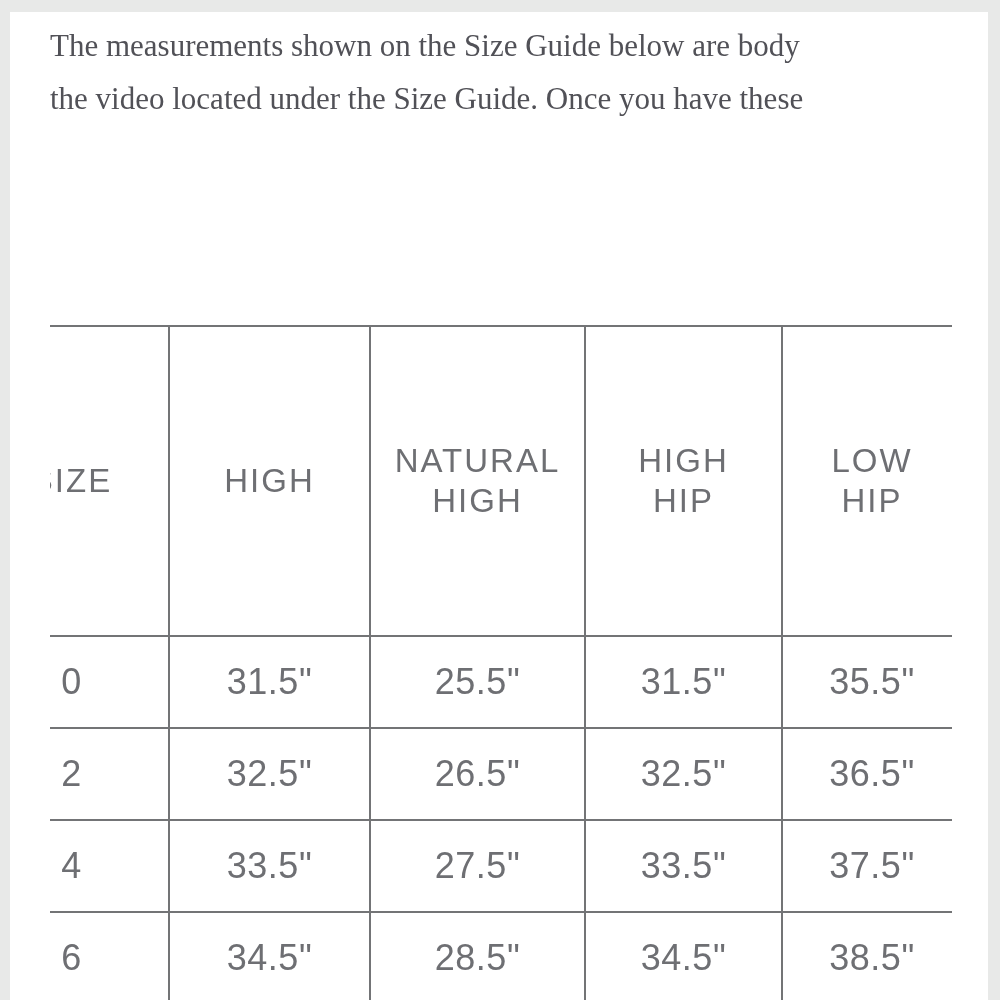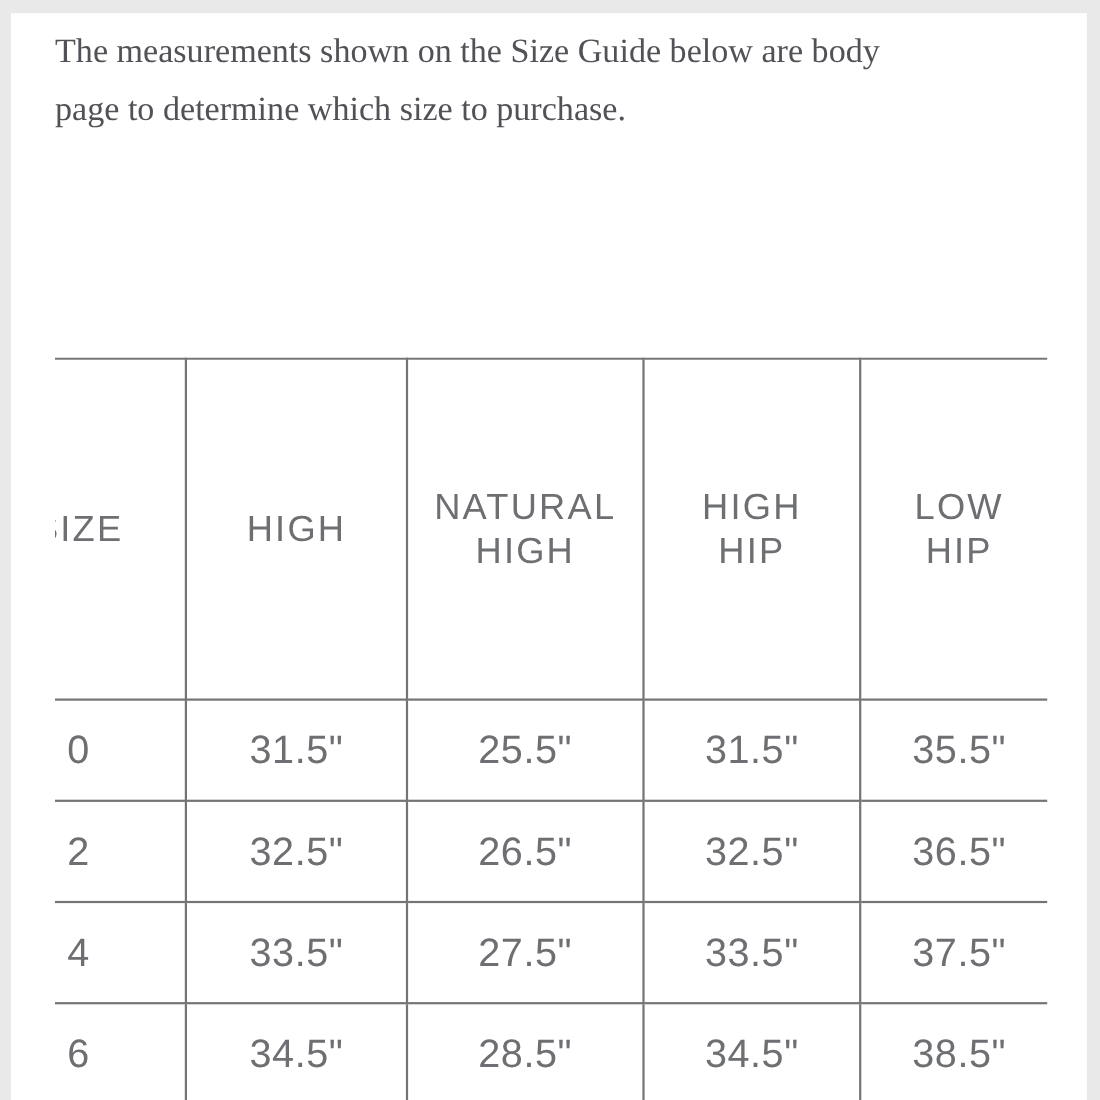--- a/index.html
+++ b/index.html
@@ -73,21 +73,21 @@
     letter-spacing: 0.5px;
   }
 </style>
 </head>
 <body>
 
 <div class="card">
 
   <div class="intro">
     <div class="line">The measurements shown on the Size Guide below are body</div>
-    <div class="line">page to determine which size to purchase.</div>
+    <div class="line">the video located under the Size Guide. Once you have these</div>
   </div>
 
   <div class="tbl-viewport">
     <table class="size-table">
       <colgroup>
         <col style="width:195px">
         <col style="width:201px">
         <col style="width:215px">
         <col style="width:197px">
         <col style="width:180px">

